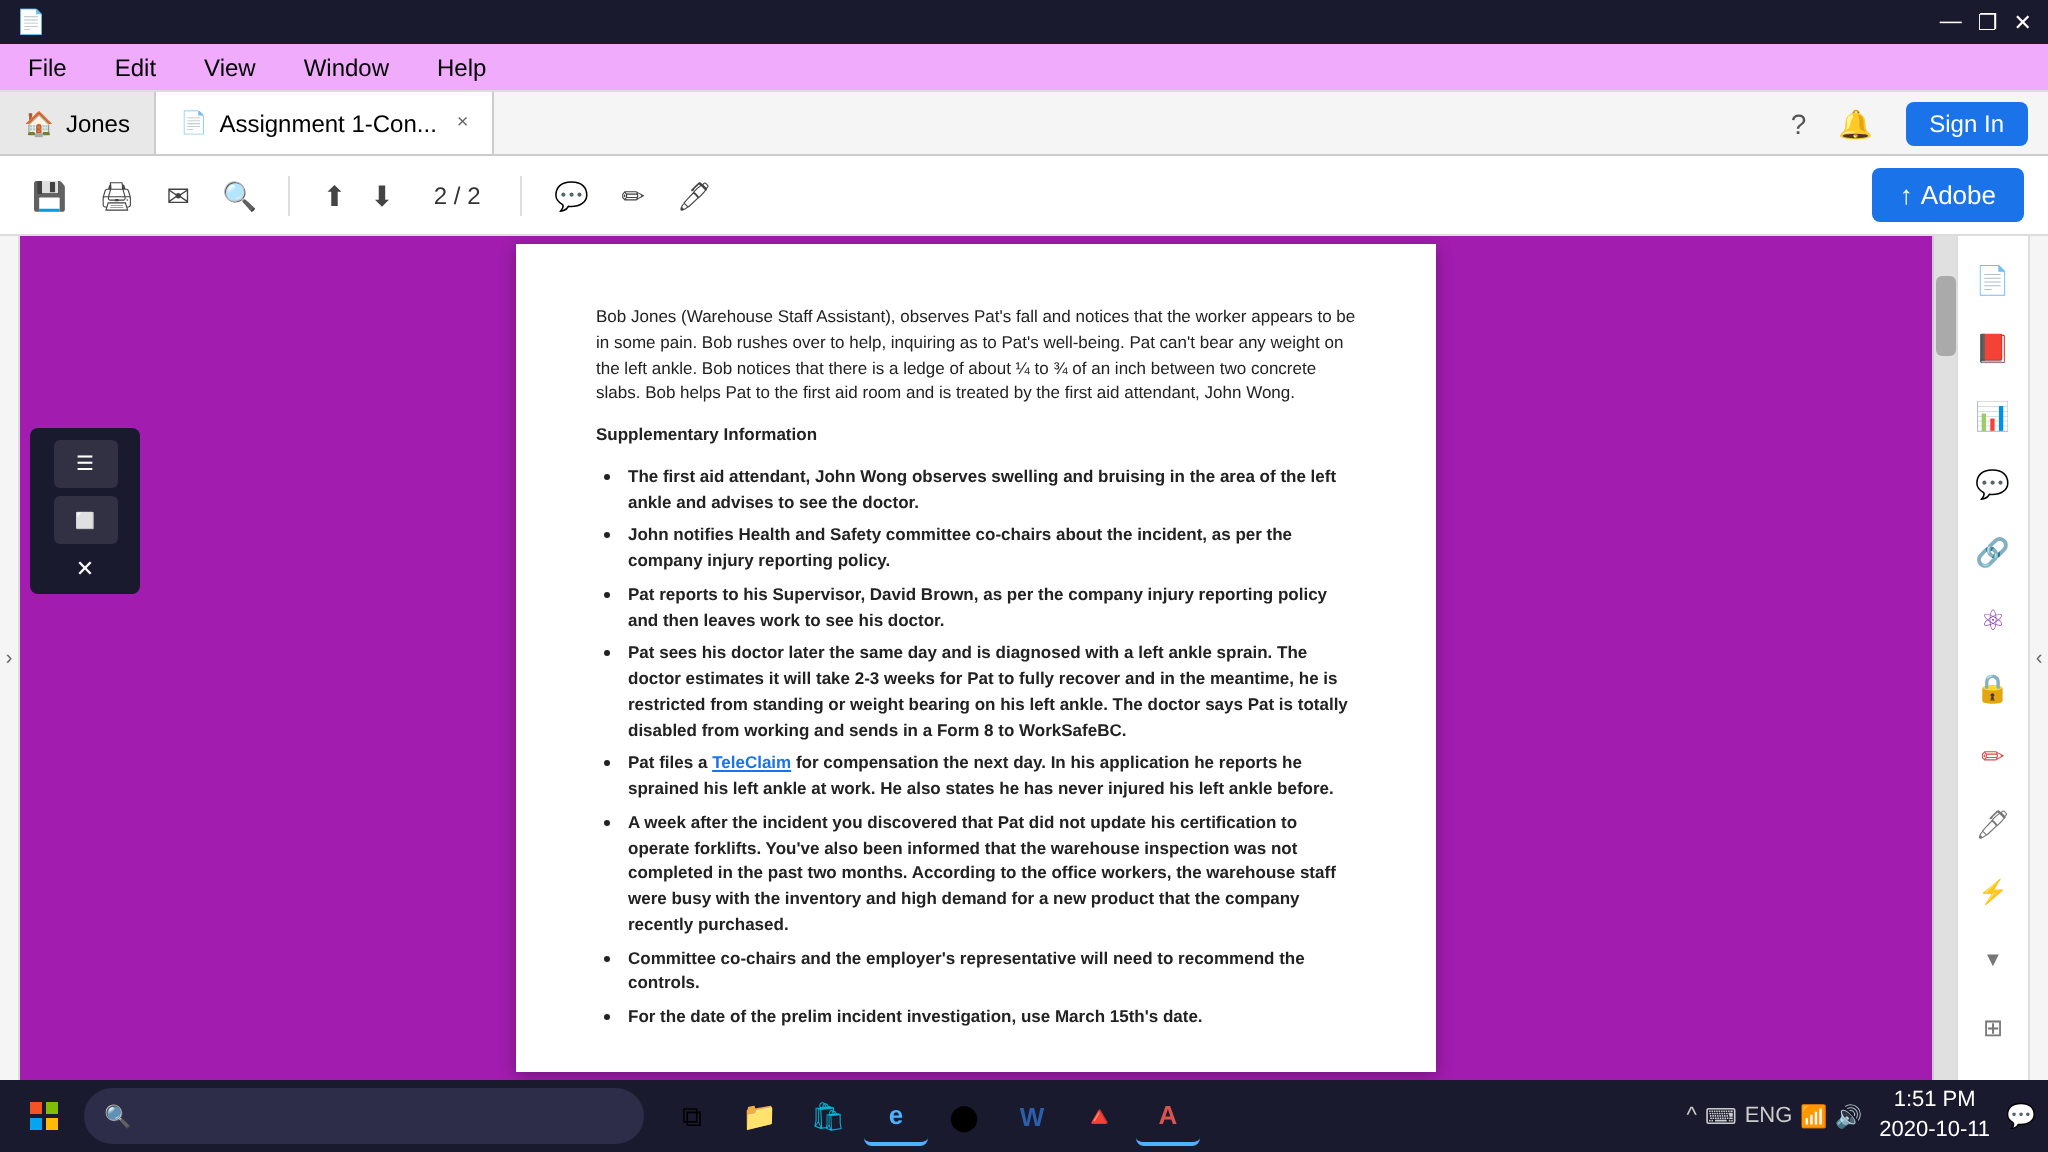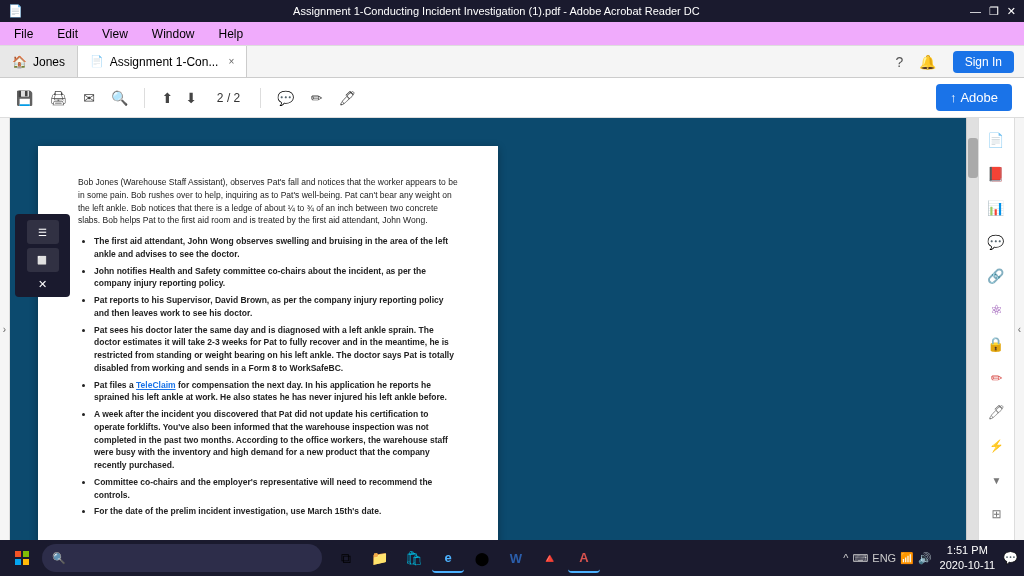--- a/index.html
+++ b/index.html
@@ -163,26 +163,26 @@
     .floating-panel-close {
       color: #fff;
       font-size: 11px;
       cursor: pointer;
       margin-top: 2px;
     }
 
     
     .doc-viewer {
       flex: 1;
-      background: #0c4a6e;
+      background: #a21caf;
       overflow-y: auto;
       display: flex;
       flex-direction: column;
-      align-items: flex-start;
-      padding: 28px;
+      align-items: center;
+      padding: 4px;
       position: relative;
     }
     .scroll-bar-right {
       width: 12px;
       background: #e0e0e0;
       border-left: 1px solid #ccc;
       flex-shrink: 0;
       display: flex;
       flex-direction: column;
       align-items: center;
@@ -323,21 +323,20 @@
     .app-file { color: #f0c040; }
     .app-store { color: #00b4d8; }
 
     .active-app { border-bottom: 2px solid #4db2ff; }
   </style>
 </head>
 <body>
 
 <div class="title-bar">
   <span style="font-size:12px;">📄</span>
-  <span class="title-bar-title">Assignment 1-Conducting Incident Investigation (1).pdf - Adobe Acrobat Reader DC</span>
   <div class="title-bar-controls">
     <span>—</span>
     <span>❐</span>
     <span>✕</span>
   </div>
 </div>
 
 <div class="menu-bar">
   <span class="menu-item">File</span>
   <span class="menu-item">Edit</span>
@@ -398,20 +397,21 @@
     <div class="floating-panel-close">✕</div>
   </div>
 
   <div class="left-panel">
     <span class="left-panel-arrow">›</span>
   </div>
 
   <div class="doc-viewer">
     <div class="pdf-page">
       <p>Bob Jones (Warehouse Staff Assistant), observes Pat's fall and notices that the worker appears to be in some pain. Bob rushes over to help, inquiring as to Pat's well-being. Pat can't bear any weight on the left ankle. Bob notices that there is a ledge of about ¼ to ¾ of an inch between two concrete slabs. Bob helps Pat to the first aid room and is treated by the first aid attendant, John Wong.</p>
+      <p class="bold">Supplementary Information</p>
       <ul>
         <li>The first aid attendant, John Wong observes swelling and bruising in the area of the left ankle and advises to see the doctor.</li>
         <li>John notifies Health and Safety committee co-chairs about the incident, as per the company injury reporting policy.</li>
         <li>Pat reports to his Supervisor, David Brown, as per the company injury reporting policy and then leaves work to see his doctor.</li>
         <li>Pat sees his doctor later the same day and is diagnosed with a left ankle sprain. The doctor estimates it will take 2-3 weeks for Pat to fully recover and in the meantime, he is restricted from standing or weight bearing on his left ankle. The doctor says Pat is totally disabled from working and sends in a Form 8 to WorkSafeBC.</li>
         <li>
           Pat files a <a href="#">TeleClaim</a> for compensation the next day. In his application he reports he sprained his left ankle at work. He also states he has never injured his left ankle before.
         </li>
         <li>A week after the incident you discovered that Pat did not update his certification to operate forklifts. You've also been informed that the warehouse inspection was not completed in the past two months. According to the office workers, the warehouse staff were busy with the inventory and high demand for a new product that the company recently purchased.</li>
         <li>Committee co-chairs and the employer's representative will need to recommend the controls.</li>

